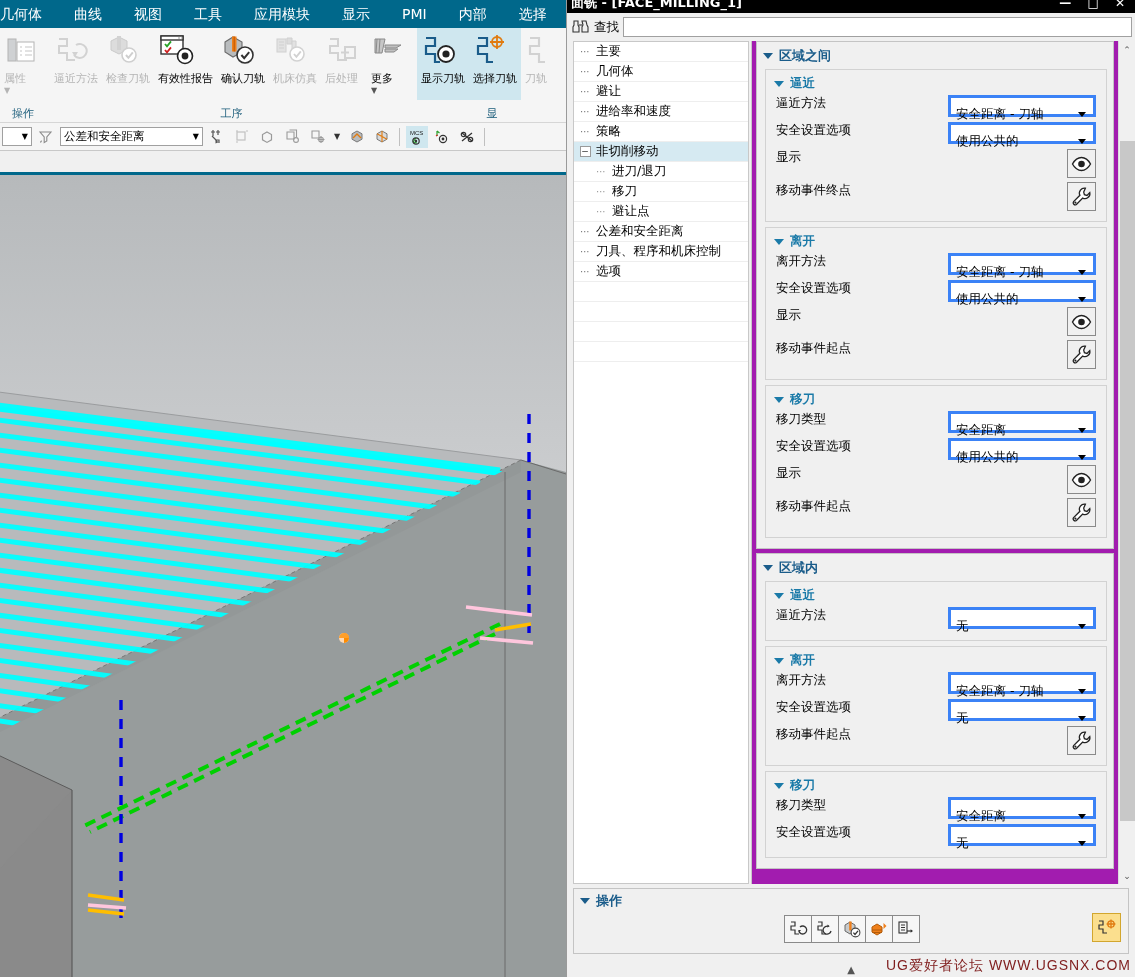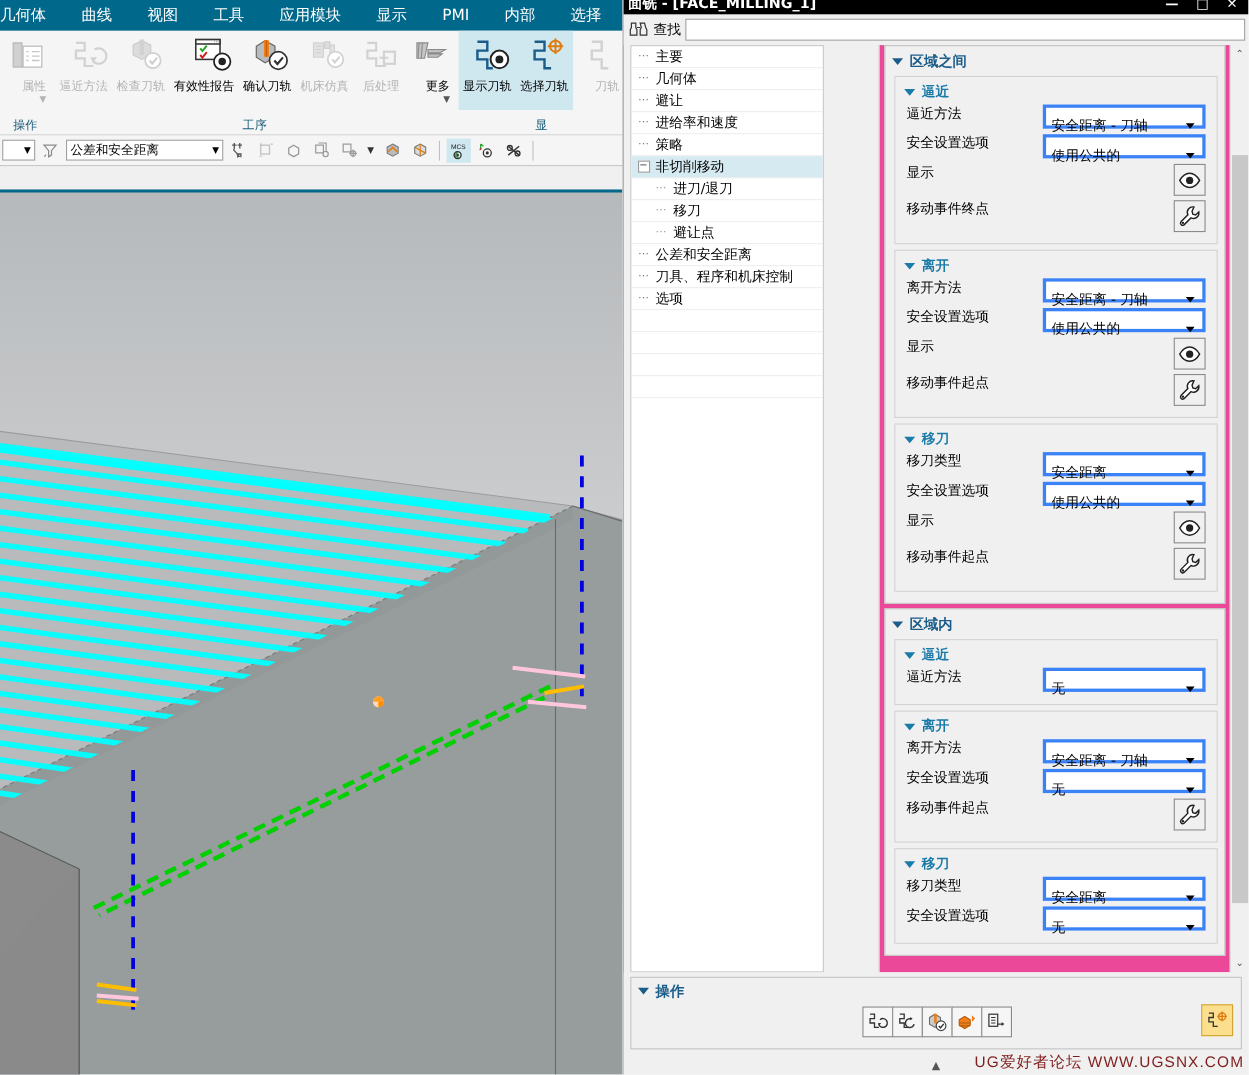--- a/index.html
+++ b/index.html
@@ -23,21 +23,21 @@
   .menubar .mi.first { padding-left:0; }
 
   .ribbon {
     height:95px; background:#f5f5f5; position:relative; border-bottom:1px solid #d6d6d6;
     display:flex; align-items:flex-start;
   }
   .rgroup { height:95px; display:flex; flex-direction:column; position:relative; }
   .rrow { display:flex; align-items:flex-start; height:72px; }
   .rbtn {
     width:auto; min-width:46px; padding:2px 4px; display:flex; flex-direction:column;
-    align-items:flex-end; justify-content:flex-start; height:72px;
+    align-items:flex-start; justify-content:flex-start; height:72px;
   }
   .rbtn .ic { height:40px; display:flex; align-items:center; justify-content:center; }
   .rbtn .lb { font-size:11px; margin-top:1px; white-space:nowrap; }
   .rbtn.dim .lb { color:#b4b4b4; }
   .rbtn.hl { background:#cfe7ef; }
   .rbtn .caret { font-size:8px; line-height:7px; margin-top:1px; color:#555; }
   .rbtn.dim .caret { color:#b4b4b4; }
   .glabel {
     position:absolute; bottom:2px; left:0; width:100%; text-align:center;
     font-size:11px; color:#1a5c7a;
@@ -92,22 +92,22 @@
   .trow .minus { width:11px; height:11px; border:1px solid #9a9a9a; background:#fff;
                  display:flex; align-items:center; justify-content:center; font-size:9px;
                  line-height:9px; color:#333; }
   .trow .tlabel { padding-left:2px; }
   .tblank { height:20px; border-bottom:1px solid #eeeeee; }
 
   .panes {
     flex:1; margin-right:0; background:#f0f0f0; position:relative; overflow:hidden;
     display:flex;
   }
-  .panes-inner { flex:1; overflow:hidden; position:relative; background:#ec4899;
-                 border-left:1px solid #c8c8c8;margin-left:48px; }
+  .panes-inner { flex:1; overflow:hidden; position:relative; background:#a21caf;
+                 border-left:1px solid #c8c8c8; }
   .scroller { position:absolute; inset:0; }
 
   .grp {
     border:1px solid #c4c4c4; background:#f0f0f0; margin:0 4px 4px 4px; padding:3px 0 5px 0;
   }
   .grp-head { display:flex; align-items:center; gap:6px; padding:2px 0 4px 6px;
               font-size:13px; font-weight:bold; color:#1a5c8a; }
   .tri { width:0;height:0;border-left:5px solid transparent;border-right:5px solid transparent;
          border-top:6px solid #1a5c8a; }
   .sub {

